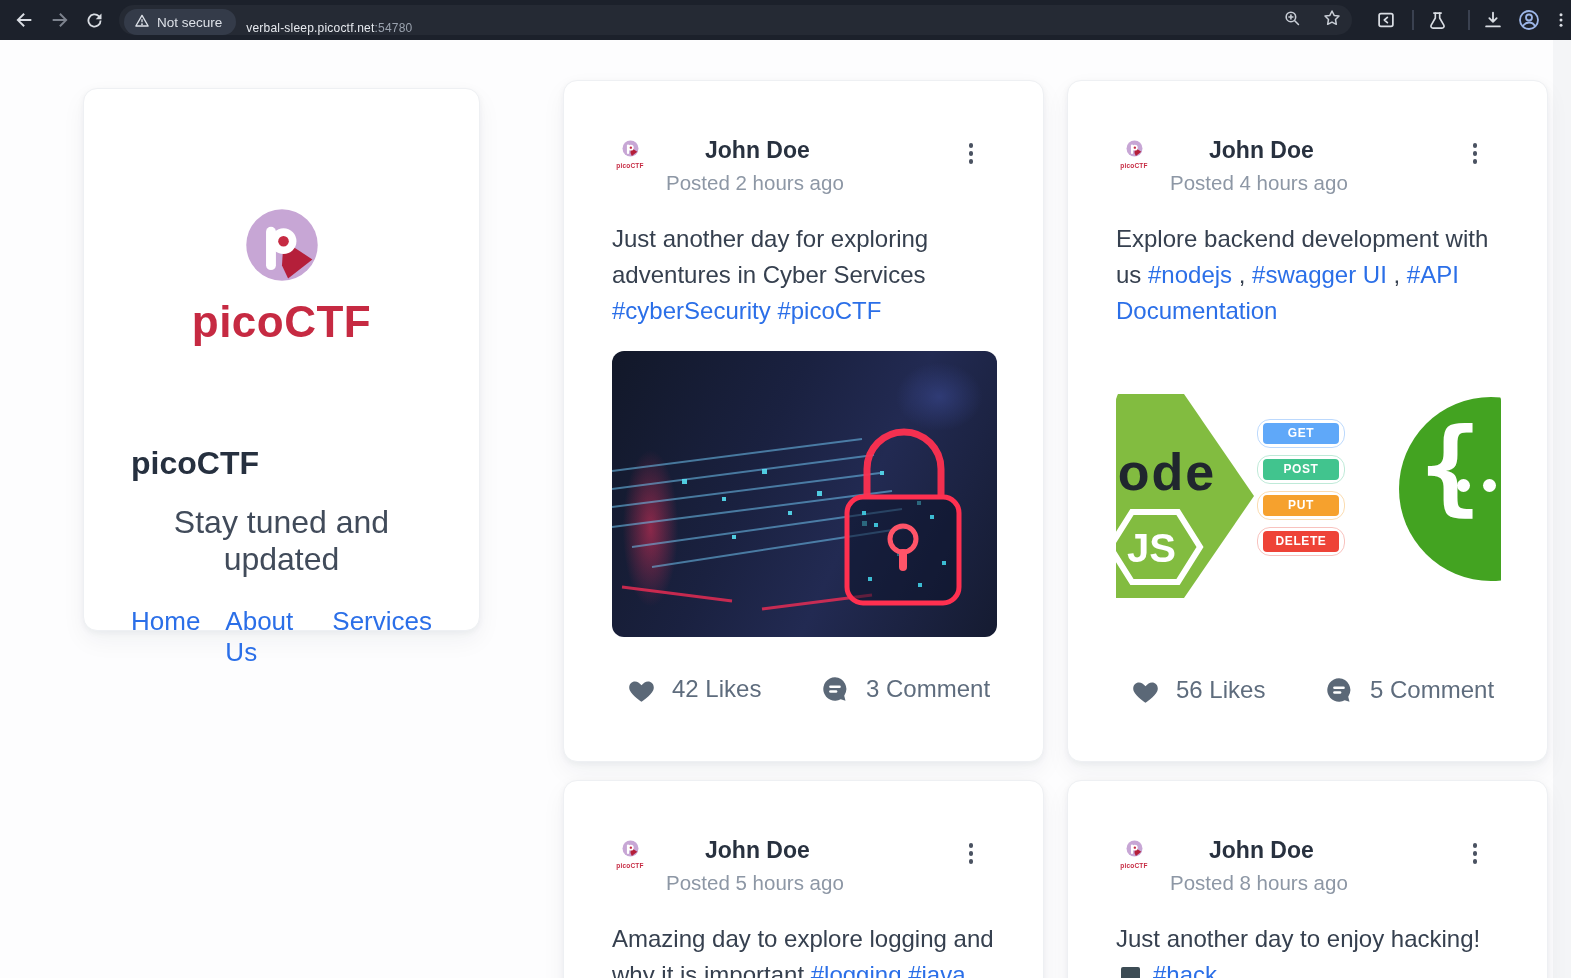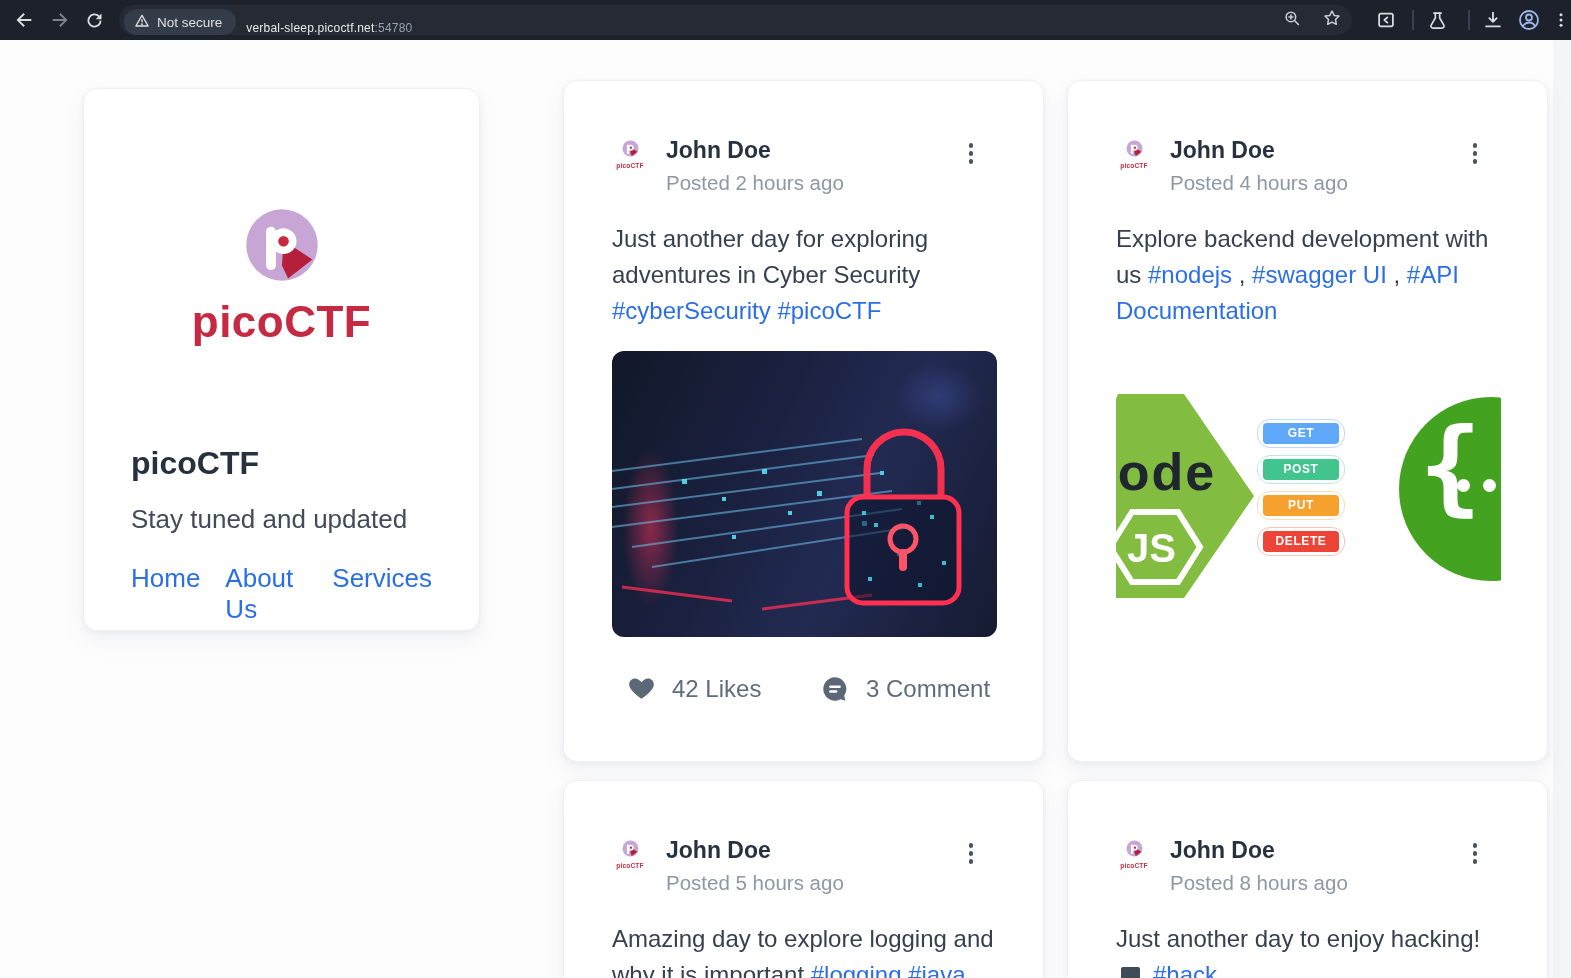--- a/index.html
+++ b/index.html
@@ -29,36 +29,36 @@
   .right-strip { position:absolute; left:1553px; top:0; width:18px; height:938px; background:#f4f5f7; }
 
   .card { position:absolute; background:#fff; border:1px solid #eef0f3; border-radius:14px;
     box-shadow:0 2px 6px rgba(25,35,60,.05), 0 10px 24px rgba(25,35,60,.05); }
 
   
   .sidebar-card { left:83px; top:48px; width:397px; height:543px; padding:0 47px; }
   .logo-wrap { margin-top:118px; text-align:center; }
   .logo-wordmark { margin-top:10px; font-size:44px; font-weight:700; color:#c62a42; letter-spacing:.5px; }
   .side-title { margin-top:98px; font-size:32px; font-weight:700; color:#26303f; }
-  .side-tagline { margin-top:22px; font-size:26px; color:#414b5a; }
+  .side-tagline { margin-top:22px; font-size:32px; color:#414b5a;text-align:center; }
   .side-nav { margin-top:28px; display:flex; gap:25px; }
   .side-nav a { font-size:26px; color:#2b6fe8; text-decoration:none; cursor:pointer; }
 
   
   .post { width:481px; height:682px; padding:56px 48px 0 48px; }
   .post-1 { left:563px; top:40px; }
   .post-2 { left:1067px; top:40px; }
   .post-3 { left:563px; top:740px; height:680px; }
   .post-4 { left:1067px; top:740px; height:680px; }
 
   .post-header { display:flex; align-items:flex-start; }
   .avatar { width:36px; text-align:center; padding-top:3px; }
   .avatar .mini-word { font-size:6.5px; font-weight:700; color:#c62a42; margin-top:1px; letter-spacing:.2px; }
   .names { margin-left:18px; }
-  .author { font-size:23px; font-weight:700; color:#28313f; line-height:1.2; }
+  .author { font-size:23px; font-weight:700; color:#28313f; line-height:1.2;margin-left:39px; }
   .posted { font-size:20.5px; color:#8d97a5; margin-top:6px; }
   .dots-btn { margin-left:auto; margin-right:22px; padding-top:6px; cursor:pointer;
     display:flex; flex-direction:column; gap:3.5px; align-items:center; }
   .dots-btn i { width:4.5px; height:4.5px; border-radius:50%; background:#4a5261; display:block; }
 
   .body-text { margin-top:26px; font-size:24px; line-height:36px; color:#36404f; width:385px; }
   .hashtag { color:#2b6fe8; cursor:pointer; }
   .tag-row { display:flex; align-items:center; gap:13px; height:36px; }
   .broken-img { width:19px; height:16px; background:#3d4c55; border-radius:2px; margin-left:5px; }
 
@@ -82,21 +82,21 @@
   .o-put { border:1.5px solid #fbdcb0; } .c-put { background:#f6a12d; }
   .o-del { border:1.5px solid #f8c2be; } .c-del { background:#ee4337; }
   .swagger-logo { position:absolute; left:283px; top:8px; width:184px; height:184px;
     border-radius:50%; background:#43a321; }
   .swagger-brace { position:absolute; left:20px; top:8px; color:#fff; font-size:104px;
     font-weight:700; font-family:"DejaVu Sans Mono",monospace; }
   .sw-dot { position:absolute; top:82px; width:13px; height:13px; border-radius:50%; background:#fff; }
 
   .actions { position:relative; margin-top:38px; height:36px; color:#5e6c7d; font-size:24px; }
   .post-2 .actions { margin-top:42px; }
-  .action { position:absolute; top:0; display:flex; align-items:flex-start; gap:17px; cursor:pointer; }
+  .action { position:absolute; top:0; display:flex; align-items:flex-end; gap:17px; cursor:pointer; }
   .action-like { left:16px; }
   .action-comment { left:209px; }
 </style>
 </head>
 <body>
 
 <svg width="0" height="0" style="position:absolute">
   <defs>
     <g id="picologo">
       <circle cx="50" cy="50" r="47" fill="#c7a6d5"></circle>
@@ -221,21 +221,21 @@
         <div class="author">John Doe</div>
         <div class="posted">Posted 2 hours ago</div>
       </div>
       <div class="dots-btn">
           <i></i>
           <i></i>
           <i></i>
         </div>
     </div>
     <div class="body-text">
-      <span>Just another day for exploring adventures in Cyber Security </span><span class="hashtag">#cyberSecurity #picoCTF</span>
+      <span>Just another day for exploring adventures in Cyber Services </span><span class="hashtag">#cyberSecurity #picoCTF</span>
     </div>
     <div class="media media-cyber">
       <svg width="385" height="286" viewBox="0 0 385 286">
         <g stroke="#6fc3f0" stroke-width="2" opacity="0.55">
           <line x1="0" y1="120" x2="250" y2="88"></line>
             <line x1="0" y1="138" x2="262" y2="104"></line>
           <line x1="0" y1="156" x2="268" y2="122"></line>
             <line x1="0" y1="176" x2="280" y2="140"></line>
           <line x1="20" y1="196" x2="290" y2="158"></line>
             <line x1="40" y1="216" x2="300" y2="176"></line>
@@ -332,20 +332,36 @@
             <div class="api-chip c-del">DELETE</div>
           </div>
       </div>
       <div class="swagger-logo">
         <div class="swagger-brace">{</div>
         <div class="sw-dot" style="left:58px;"></div>
         <div class="sw-dot" style="left:84px;"></div>
 
       </div>
     </div>
+    <div class="actions">
+      <div class="action action-like">
+        <svg width="27" height="25" viewBox="0 0 24 22" fill="#5b6877">
+            <path d="M12 21S3.6 15.6 1.6 10.8C-.1 6.7 2.6 3 6.2 3c2.3 0 3.9 1.2 5.8 3.4C13.9 4.2 15.5 3 17.8 3c3.6 0 6.3 3.7 4.6 7.8C20.4 15.6 12 21 12 21z"></path>
+          </svg>
+        <span>56 Likes</span>
+      </div>
+      <div class="action action-comment">
+        <svg width="28" height="28" viewBox="0 0 24 24">
+            <path fill="#5b6877" d="M12 2a10 10 0 1 0 4.9 18.7L21 22l-1.1-4.3A10 10 0 0 0 12 2z"></path>
+            <rect x="7" y="9" width="10" height="2.2" rx="1.1" fill="#fff"></rect>
+            <rect x="7" y="13" width="7" height="2.2" rx="1.1" fill="#fff"></rect>
+          </svg>
+        <span>5 Comment</span>
+      </div>
+    </div>
   </div>
 
   <div class="card post post-3">
     <div class="post-header">
       <div class="avatar">
         <svg width="17" height="17" viewBox="0 0 100 100">
             <use href="#picologo"></use>
           </svg>
         <div class="mini-word">picoCTF</div>
       </div>

